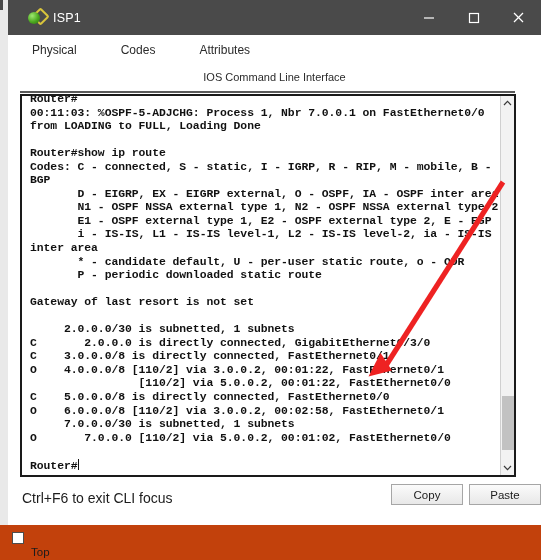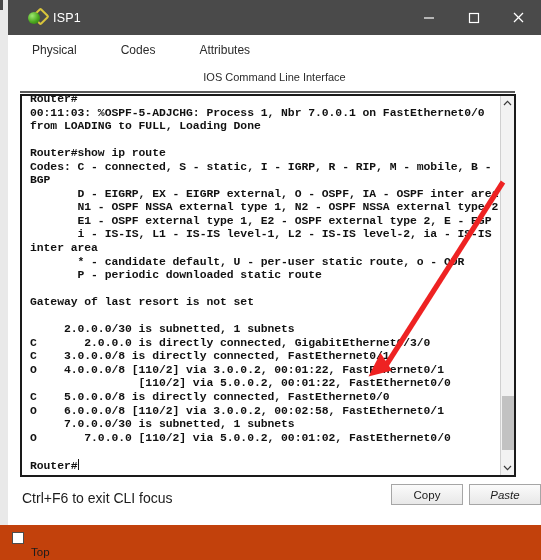--- a/index.html
+++ b/index.html
@@ -242,21 +242,21 @@
     background: linear-gradient(#fbfbfb, #e8e8e8);
     border: 1px solid #a6a6a6;
     box-sizing: border-box;
     font-size: 11.5px;
     color: #1c1c1c;
     display: flex;
     align-items: center;
     justify-content: center;
   }
   #btn-copy { left: 371px; }
-  #btn-paste { left: 449px; font-style: italic; }
+  #btn-paste { left: 449px; }
 
   
   #top-row {
     position: absolute;
     left: 8px; top: 527px;
     display: flex;
     align-items: center;
     height: 22px;
   }
   #top-checkbox {

